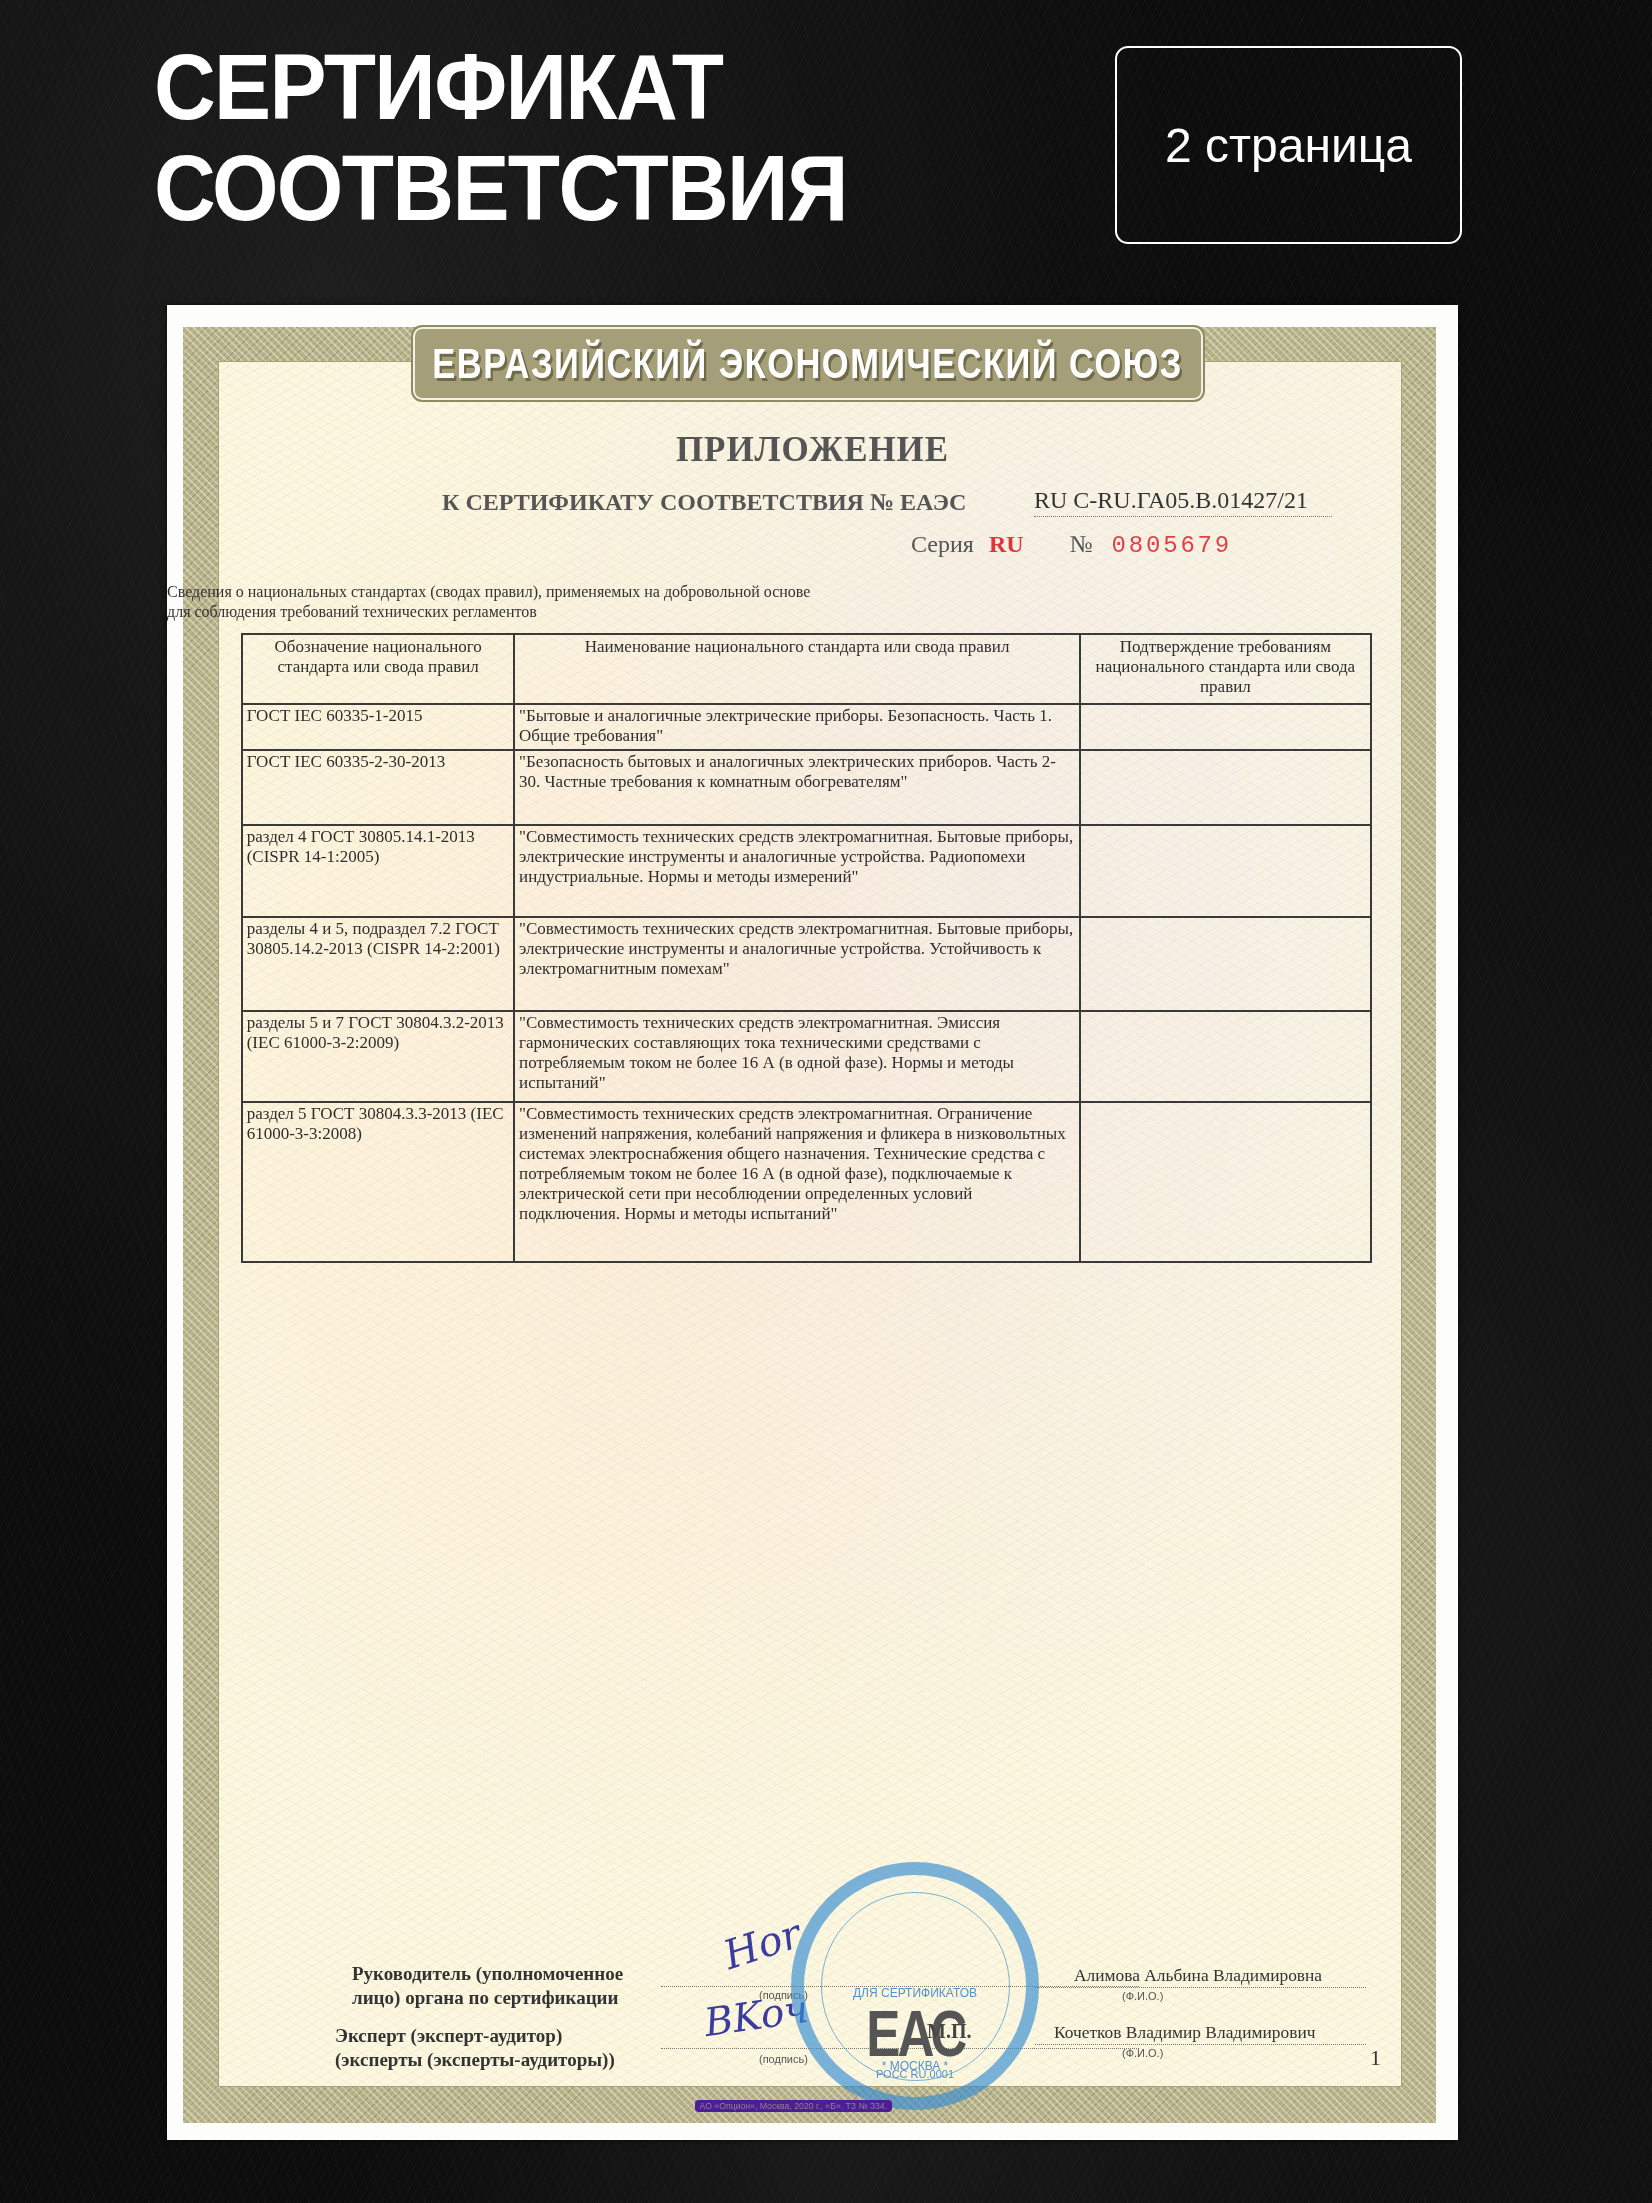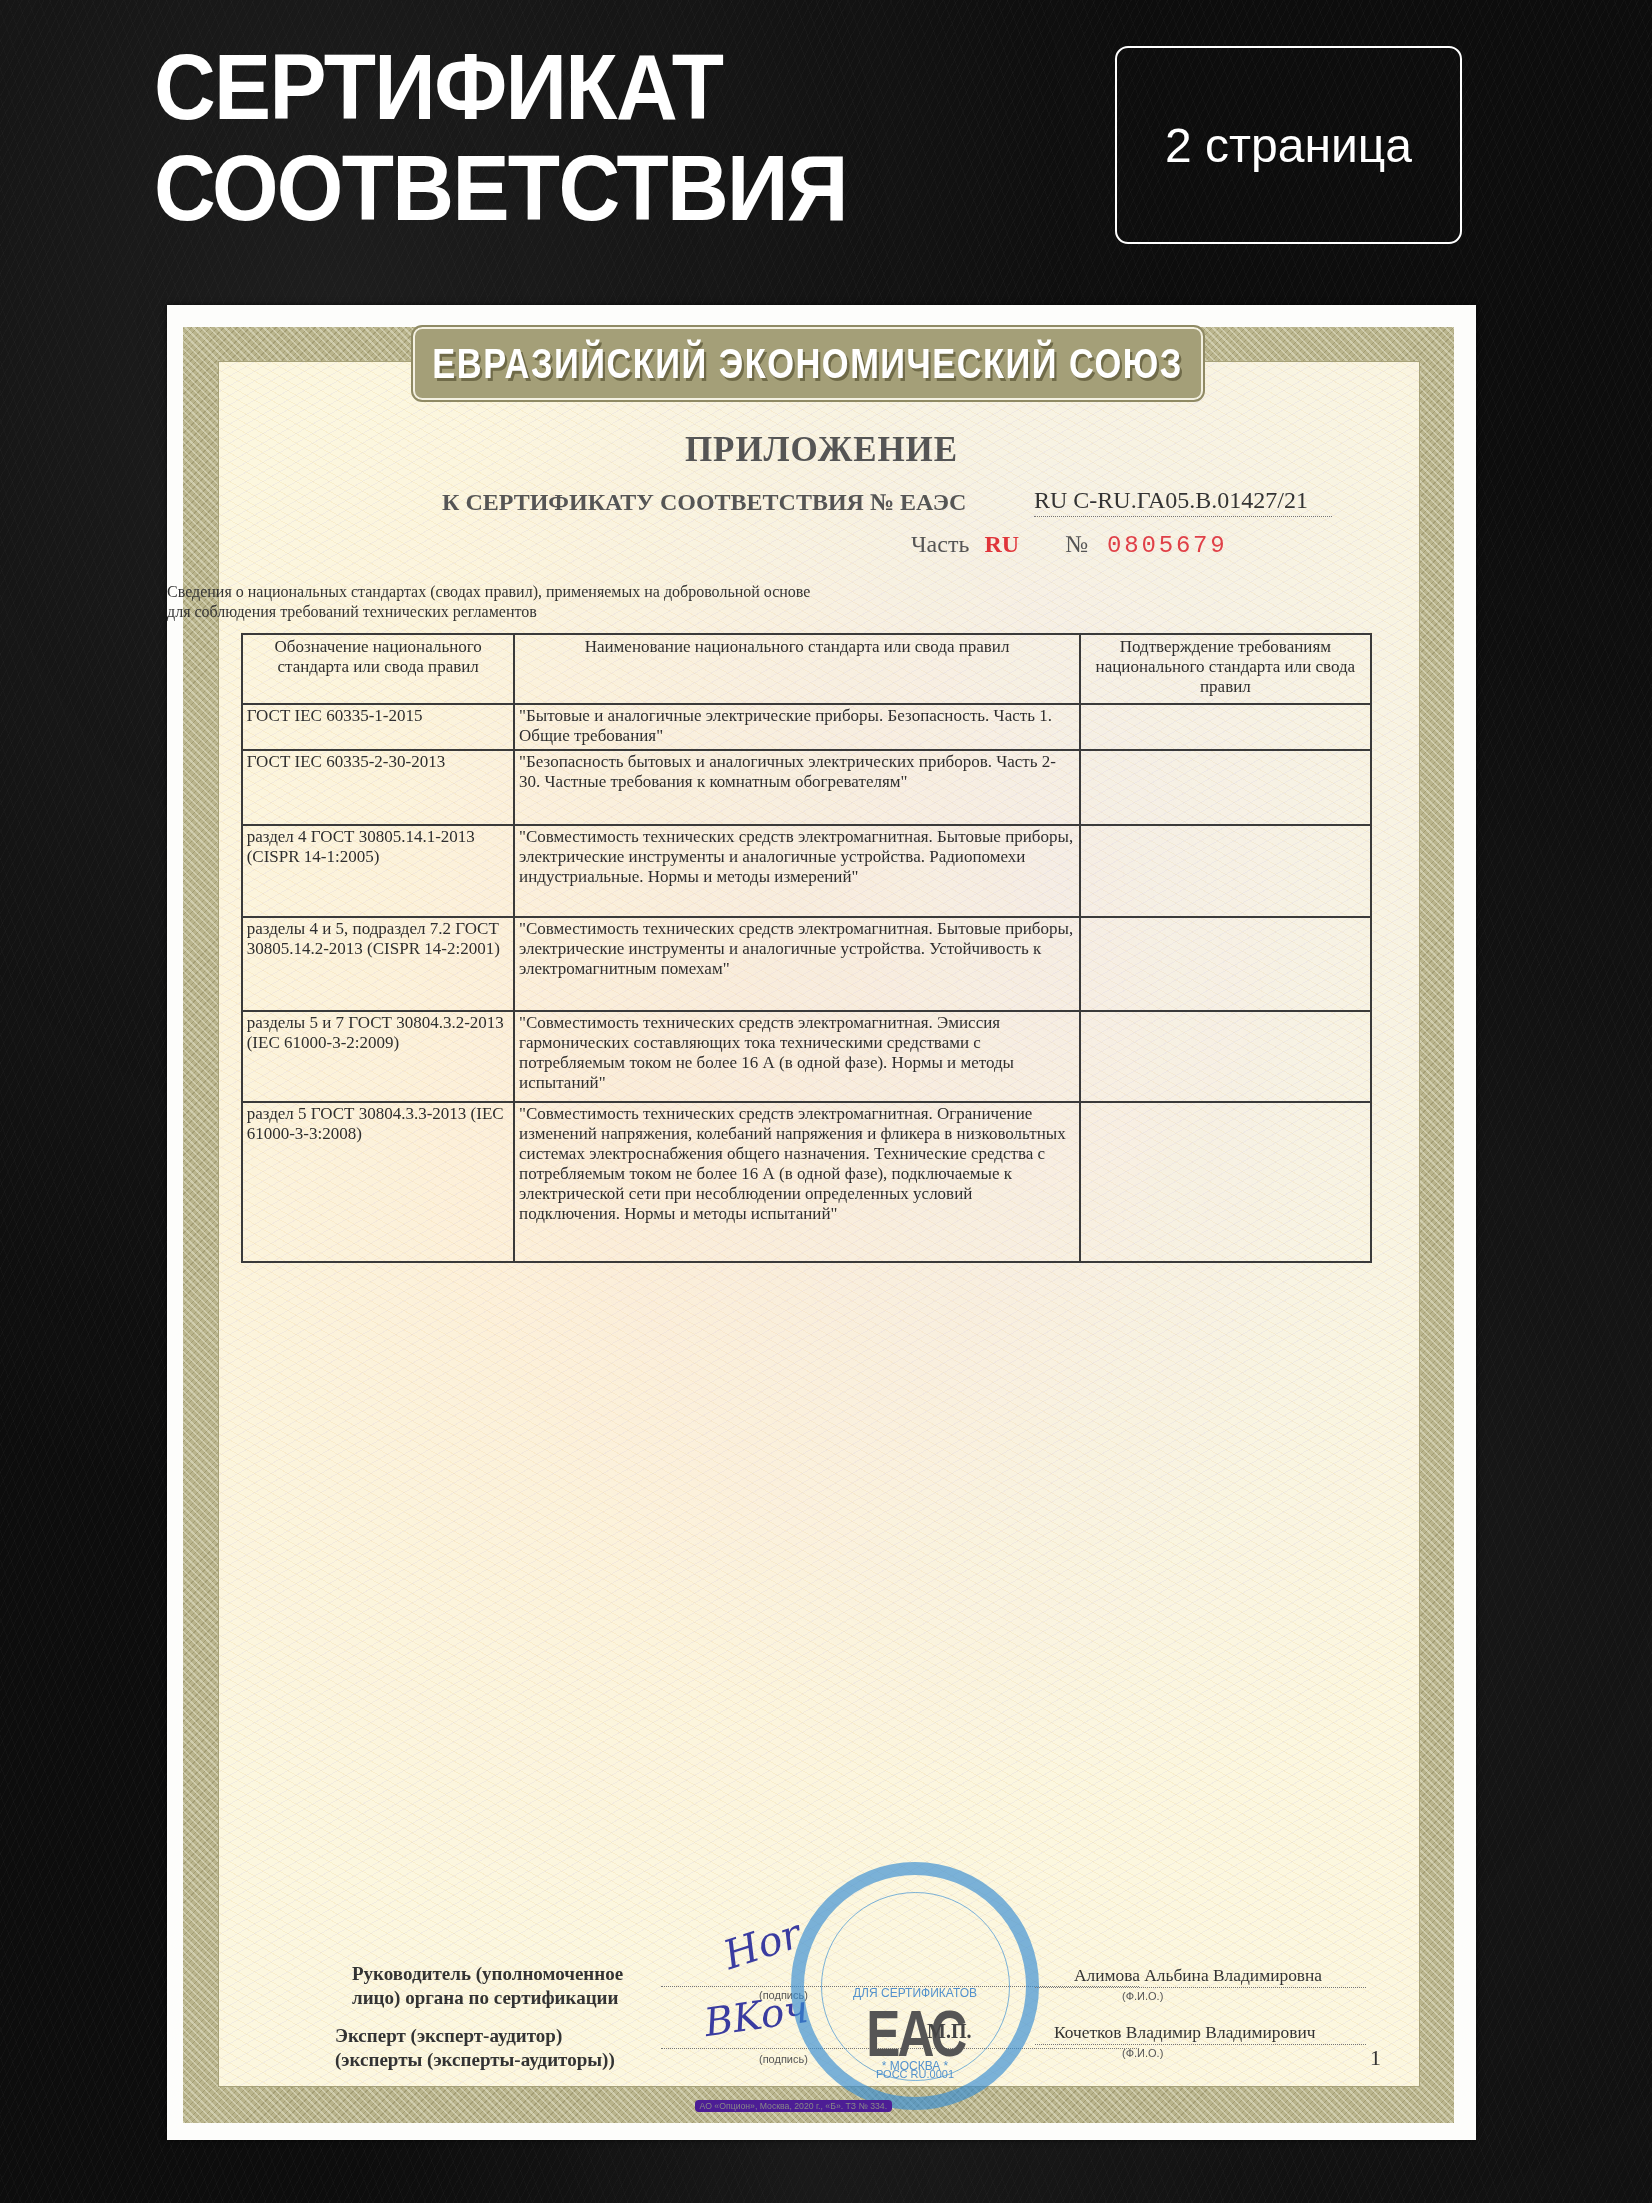--- a/index.html
+++ b/index.html
@@ -24,21 +24,21 @@
   .page-badge {
     position:absolute; left:1115px; top:46px; width:347px; height:198px;
     border:2.8px solid #fff; border-radius:13px; box-sizing:border-box;
     display:flex; align-items:center; justify-content:center;
   }
   .page-badge span { color:#fff; font-size:48px; font-family:"Liberation Sans", sans-serif; }
 
   
   .paper {
     position:absolute; left:167px; top:305px; width:1291px; height:1835px;
-    background:#fdfdfb; box-shadow:0 0 5.5px rgba(0,0,0,0.6);padding-left:18px;
+    background:#fdfdfb; box-shadow:0 0 5.5px rgba(0,0,0,0.6);
   }
   .frame {
     position:absolute; left:15.6px; top:22px; right:22px; bottom:17.4px;
     background:#b9b48c;
     background-image:
       repeating-linear-gradient(45deg, rgba(255,255,240,0.35) 0 1.8px, rgba(0,0,0,0) 1.8px 5.5px),
       repeating-linear-gradient(-45deg, rgba(120,112,70,0.35) 0 0.9px, rgba(0,0,0,0) 0.9px 4.6px);
   }
   .frame-inner {
     position:absolute; left:35px; top:34px; right:34px; bottom:36px;
@@ -135,21 +135,21 @@
   <div class="banner">
     <span>ЕВРАЗИЙСКИЙ ЭКОНОМИЧЕСКИЙ СОЮЗ</span>
   </div>
 
   <div class="doc">
     <div class="appendix-title">ПРИЛОЖЕНИЕ</div>
     <div class="cert-line">К СЕРТИФИКАТУ СООТВЕТСТВИЯ № ЕАЭС</div>
     <div class="cert-number">RU С-RU.ГА05.В.01427/21</div>
 
     <div class="series-line">
-      <span>Часть</span>
+      <span>Серия</span>
       <span class="red">RU</span>
       <span class="no">№</span>
       <span class="num">0805679</span>
     </div>
 
     <div class="intro">
       <div>Сведения о национальных стандартах (сводах правил), применяемых на добровольной основе</div>
       <div>для соблюдения требований технических регламентов</div>
     </div>
 

